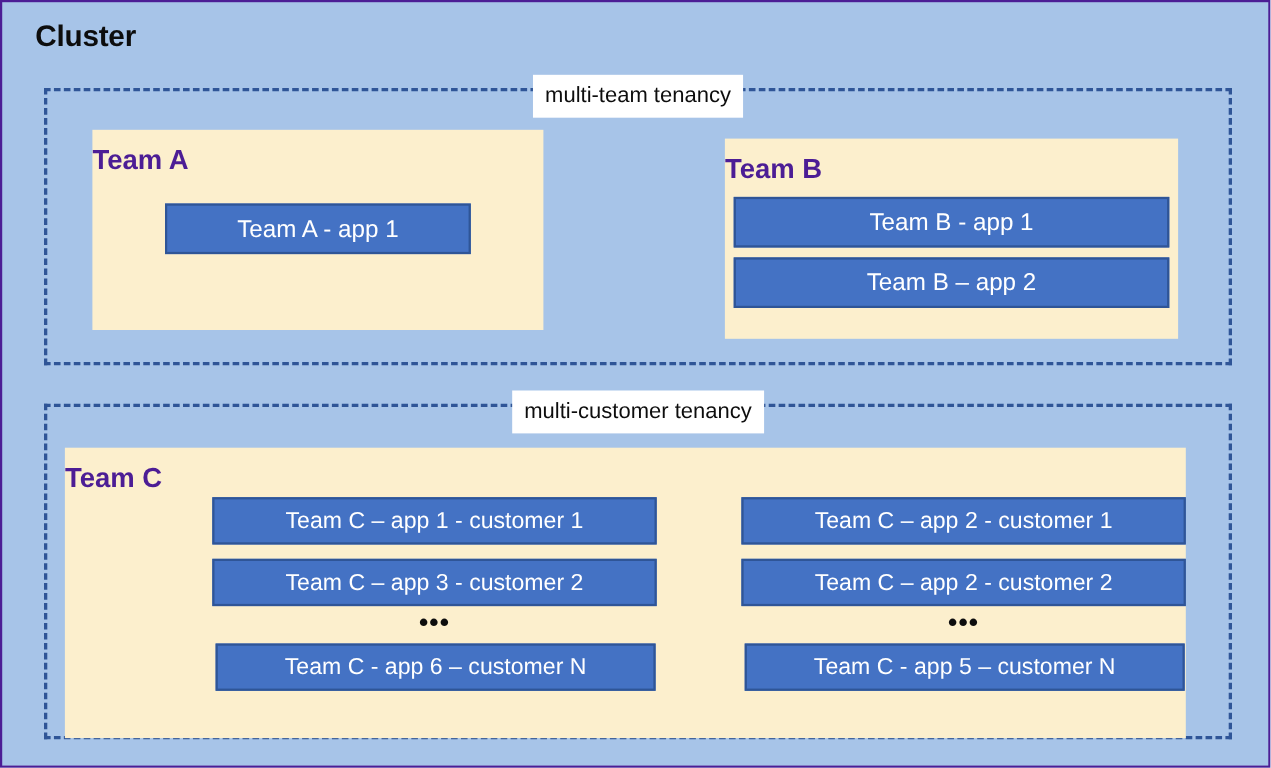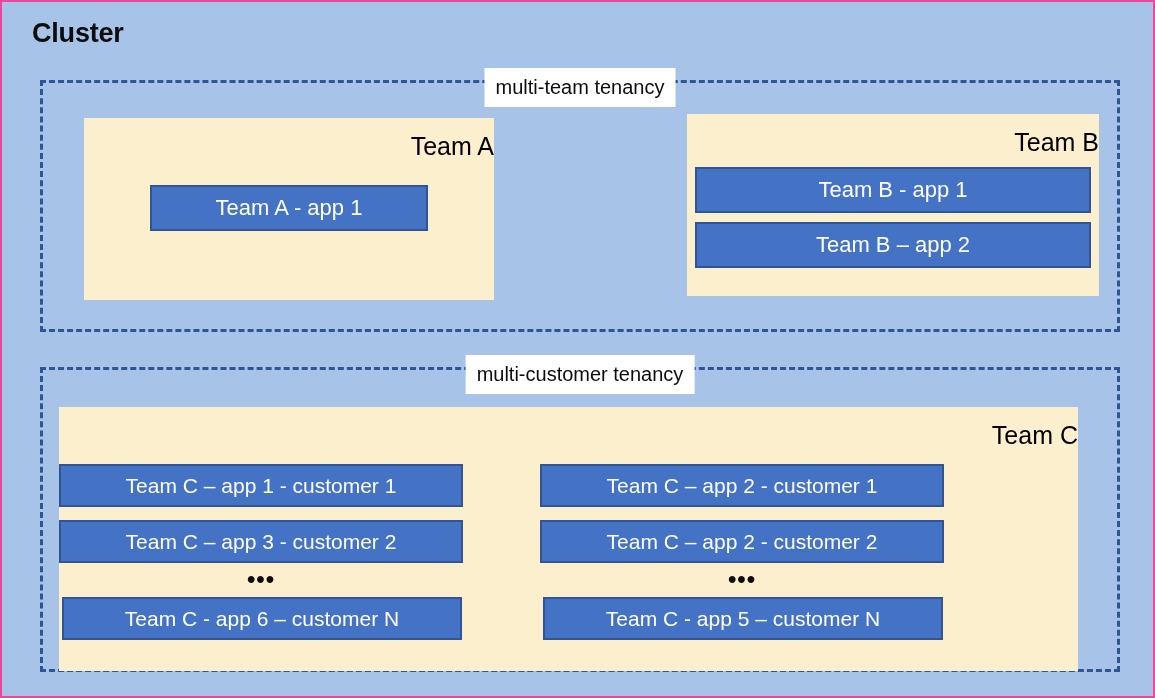--- a/index.html
+++ b/index.html
@@ -10,21 +10,21 @@
   body {
     font-family: "Liberation Sans", sans-serif;
   }
 
   .canvas {
     position: relative;
     width: 1155px;
     height: 698px;
     background: #a7c4e8;
     box-sizing: border-box;
-    border: 2px solid #ec4899;
+    border: 2px solid #4c1d95;
     overflow: hidden;
   }
 
   
   .cluster-title {
     position: absolute;
     left: 30px;
     top: 18px;
     font-size: 27px;
     font-weight: bold;
@@ -74,37 +74,36 @@
     box-sizing: border-box;
   }
   .team-a-panel {
     left: 82px;
     top: 116px;
     width: 410px;
     height: 182px;
   }
   .team-b-panel {
     left: 657px;
-    top: 112px;
+    top: 124px;
     width: 412px;
     height: 182px;
-    margin-left: 28px;
   }
   .team-c-panel {
     left: 57px;
     top: 405px;
     width: 1019px;
     height: 264px;
   }
 
   .team-title {
-    text-align: right;
+    text-align: left;
     font-size: 25px;
-    font-weight: normal;
-    color: #000000;
+    font-weight: bold;
+    color: #4c1d95;
     line-height: 1;
     white-space: nowrap;
   }
   .team-a-panel .team-title,
   .team-b-panel .team-title {
     margin-top: 16px;
   }
   .team-c-panel .team-title {
     margin-top: 16px;
   }
@@ -139,23 +138,23 @@
     display: flex;
     flex-direction: column;
     gap: 9px;
   }
   .team-b-apps .app-box {
     height: 46px;
   }
 
   
   .team-c-columns {
-    margin-top: 16px;
-    display: flex;
-    justify-content: flex-start;
+    margin-top: 4px;
+    display: flex;
+    justify-content: flex-end;
     gap: 77px;
   }
   .team-c-col {
     display: flex;
     flex-direction: column;
     align-items: center;
     width: 404px;
   }
   .team-c-col .app-box {
     height: 43px;

